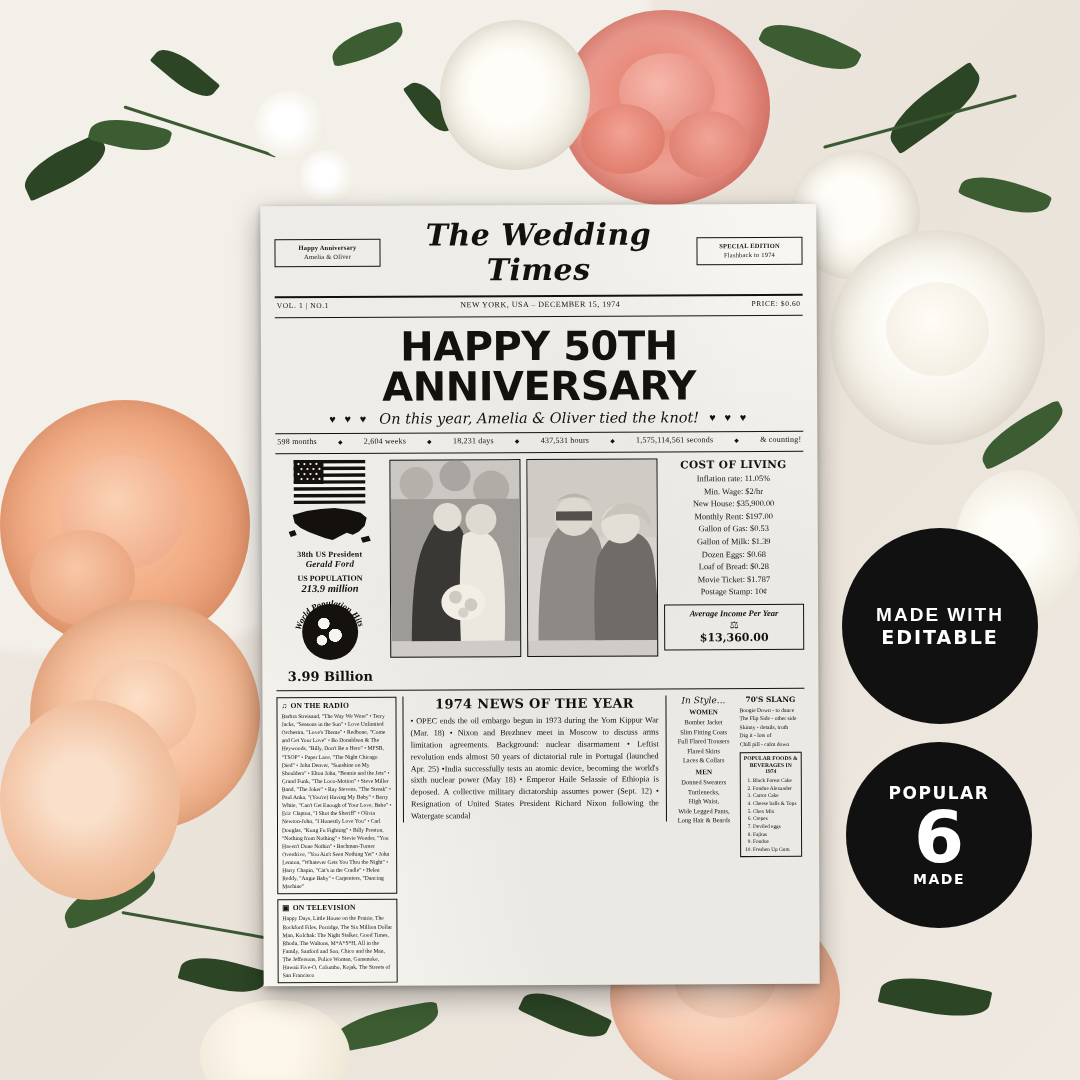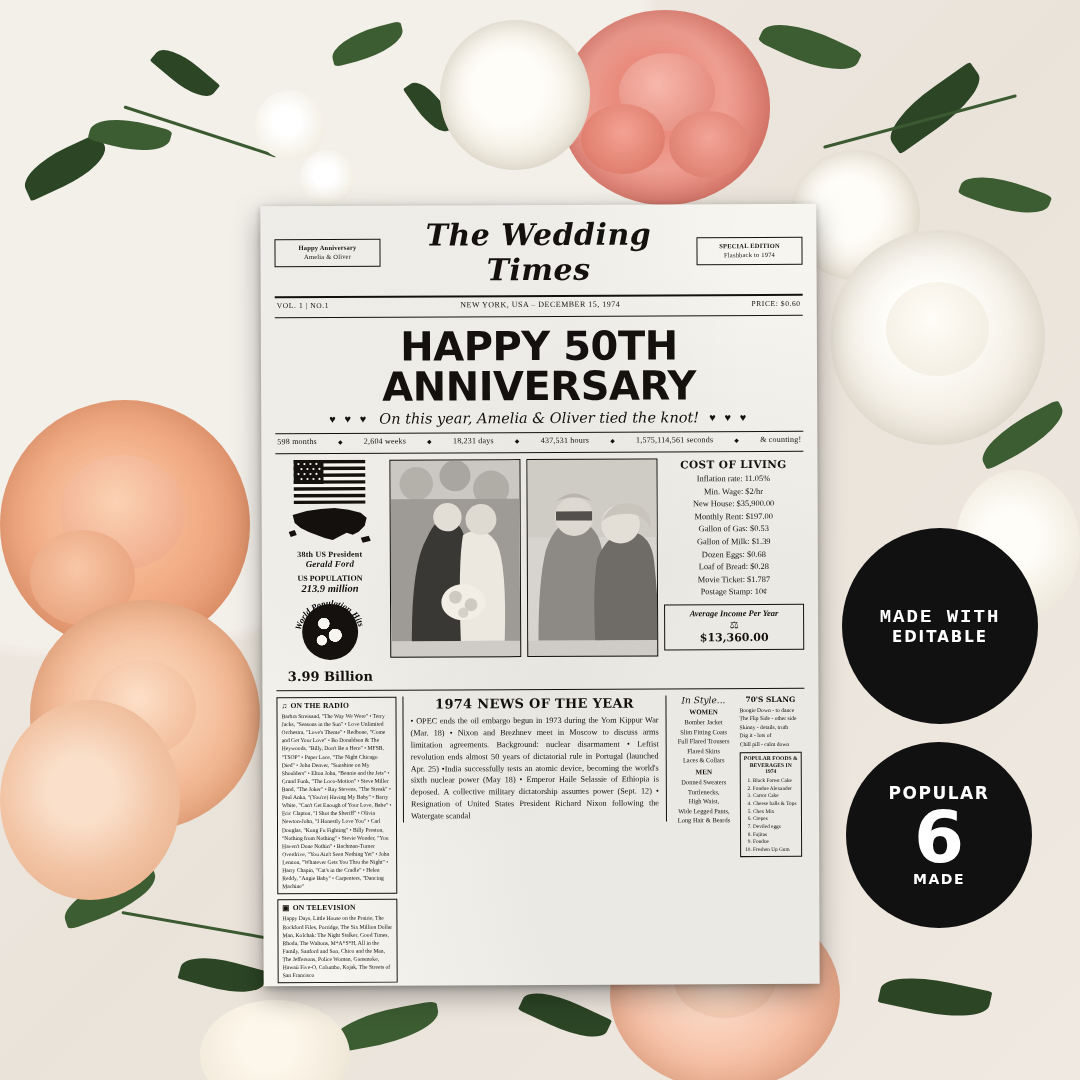--- a/index.html
+++ b/index.html
@@ -106,23 +106,23 @@
   .style-col ul{list-style:none;margin:0;padding:0;font-size:6.4px;line-height:1.5;text-align:center;}
   .slang .hd{font-weight:bold;font-size:7.4px;text-align:center;font-style:normal;}
   .slang ul{text-align:left;font-size:5.6px;line-height:1.5;}
   .foodbox{border:1px solid #14110f;margin-top:4px;padding:2px 3px;}
   .foodbox .hd2{font-size:5.6px;font-weight:bold;text-align:center;line-height:1.2;margin-bottom:2px;}
   .foodbox ol{margin:0;padding-left:9px;font-size:5.3px;line-height:1.45;}
 
   
   .badge{position:absolute;border-radius:50%;background:#111;color:#fff;display:flex;flex-direction:column;align-items:center;justify-content:center;text-align:center;}
   #badge1{left:842px;top:528px;width:196px;height:196px;}
-  #badge1 .l1{font-family:Liberation Mono, monospace;font-weight:bold;font-size:19px;letter-spacing:2px;}
+  #badge1 .l1{font-family:Liberation Sans, sans-serif;font-weight:bold;font-size:19px;letter-spacing:2px;}
   #badge1 .l2{font-family:"DejaVu Serif",serif;font-style:italic;font-size:46px;line-height:1;margin:1px 0 3px;}
-  #badge1 .l3{font-family:"DejaVu Sans",sans-serif;font-weight:bold;font-size:15px;letter-spacing:2px;}
+  #badge1 .l3{font-family:"DejaVu Sans",sans-serif;font-weight:bold;font-size:19px;letter-spacing:2px;}
   #badge2{left:846px;top:742px;width:186px;height:186px;}
   #badge2 .l1{font-family:"DejaVu Sans",sans-serif;font-weight:bold;font-size:17px;letter-spacing:1.5px;}
   #badge2 .l2{font-family:"DejaVu Sans",sans-serif;font-weight:bold;font-size:72px;line-height:.95;}
   #badge2 .l3{font-family:"DejaVu Sans",sans-serif;font-weight:bold;font-size:14px;letter-spacing:1.5px;}
 
   
   .ph-bw{position:absolute;inset:0;}
 </style>
 </head>
 <body>

